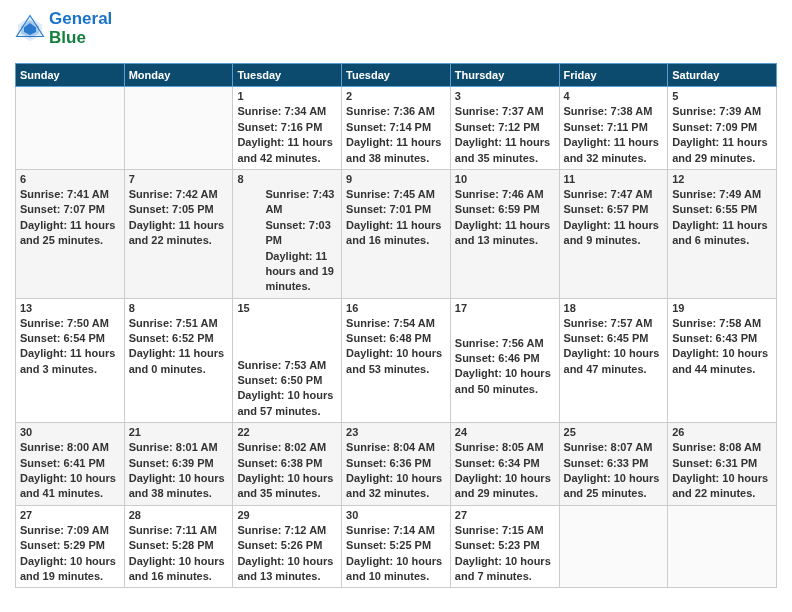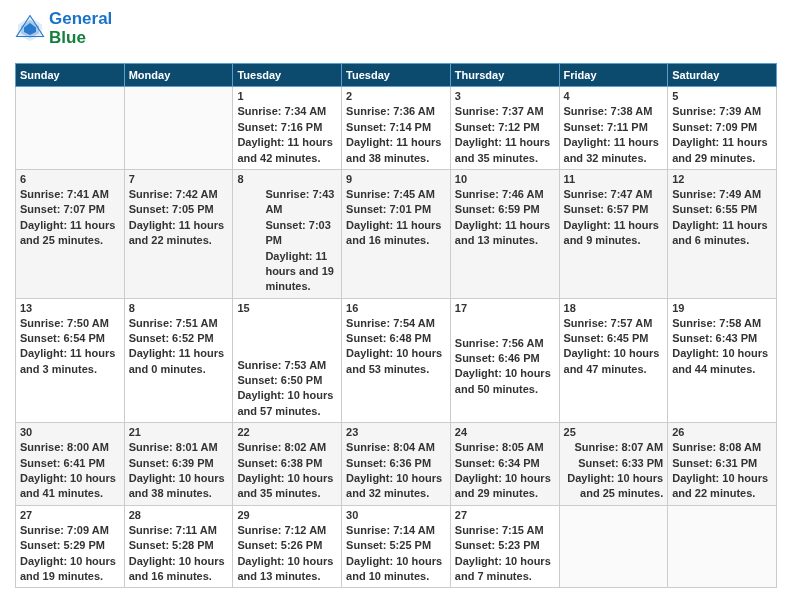--- a/index.html
+++ b/index.html
@@ -265,21 +265,21 @@
 Daylight: 10 hours and 32 minutes.</div>
           </td>
           <td>
             <span class="day-number">24</span>
             <div class="day-info" style="white-space: pre-line;">Sunrise: 8:05 AM
 Sunset: 6:34 PM
 Daylight: 10 hours and 29 minutes.</div>
           </td>
           <td>
             <span class="day-number">25</span>
-            <div class="day-info" style="white-space: pre-line; text-align: right;">Sunrise: 8:07 AM
+            <div class="day-info" style="white-space: pre-line;">Sunrise: 8:07 AM
 Sunset: 6:33 PM
 Daylight: 10 hours and 25 minutes.</div>
           </td>
           <td>
             <span class="day-number">26</span>
             <div class="day-info" style="white-space: pre-line;">Sunrise: 8:08 AM
 Sunset: 6:31 PM
 Daylight: 10 hours and 22 minutes.</div>
           </td>
         </tr>

